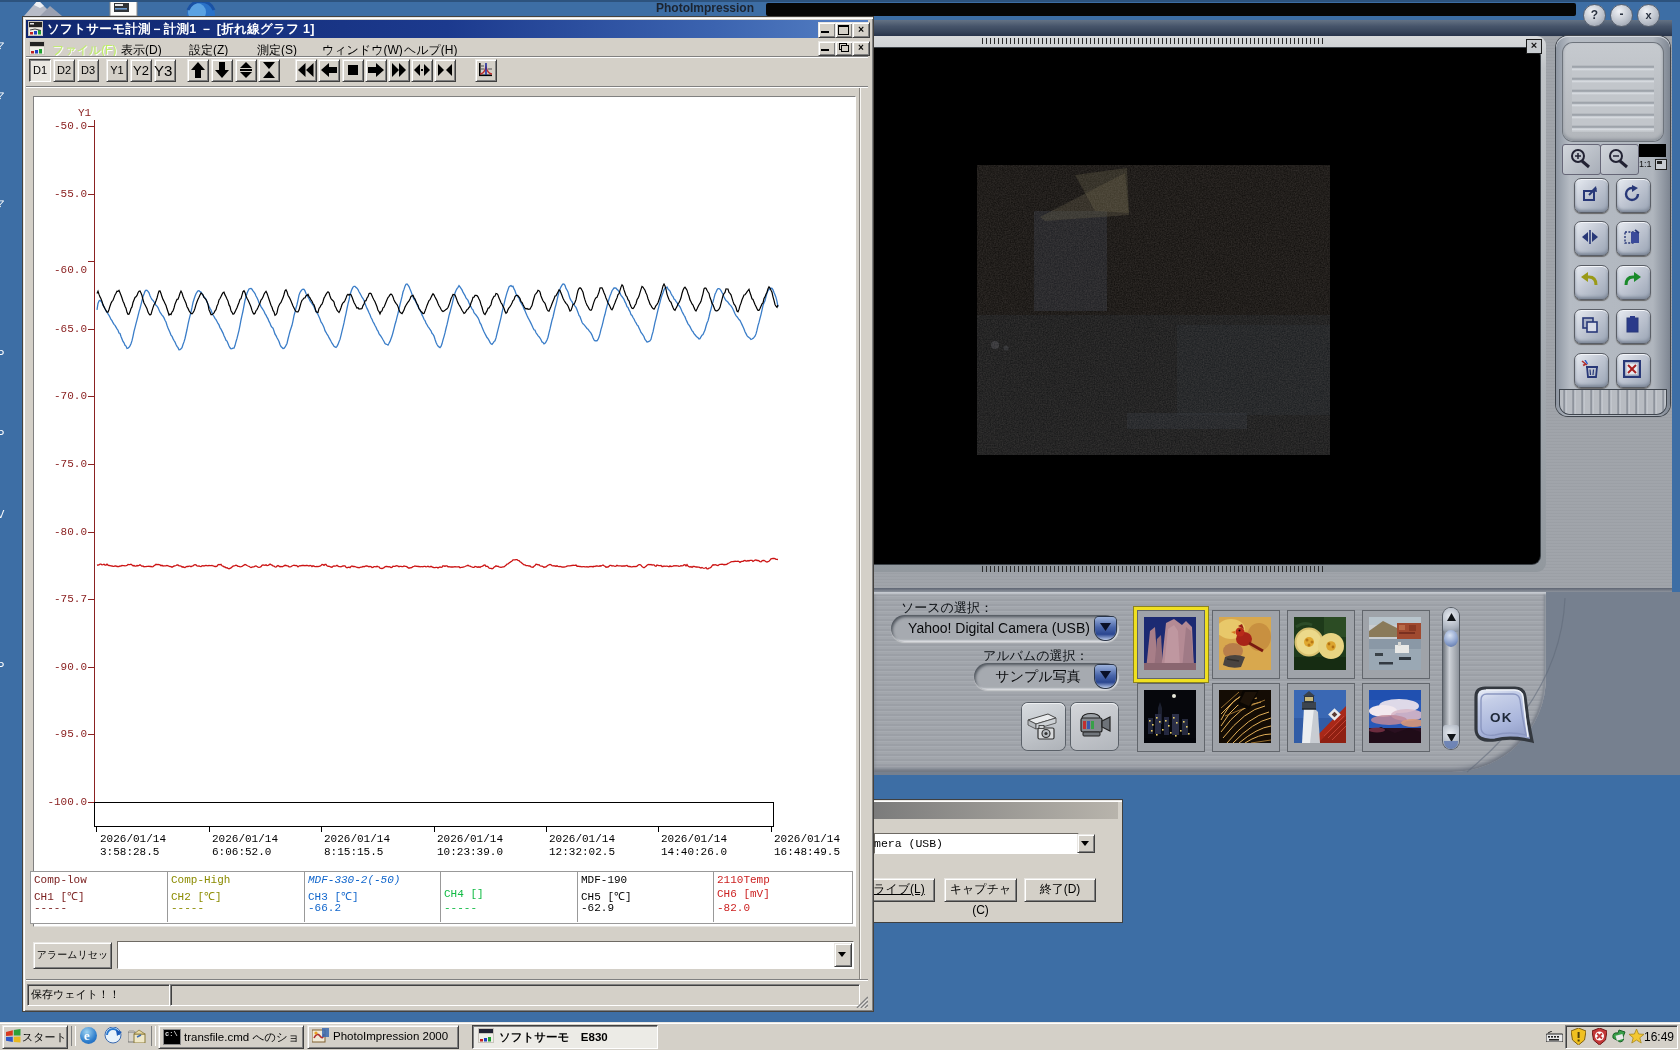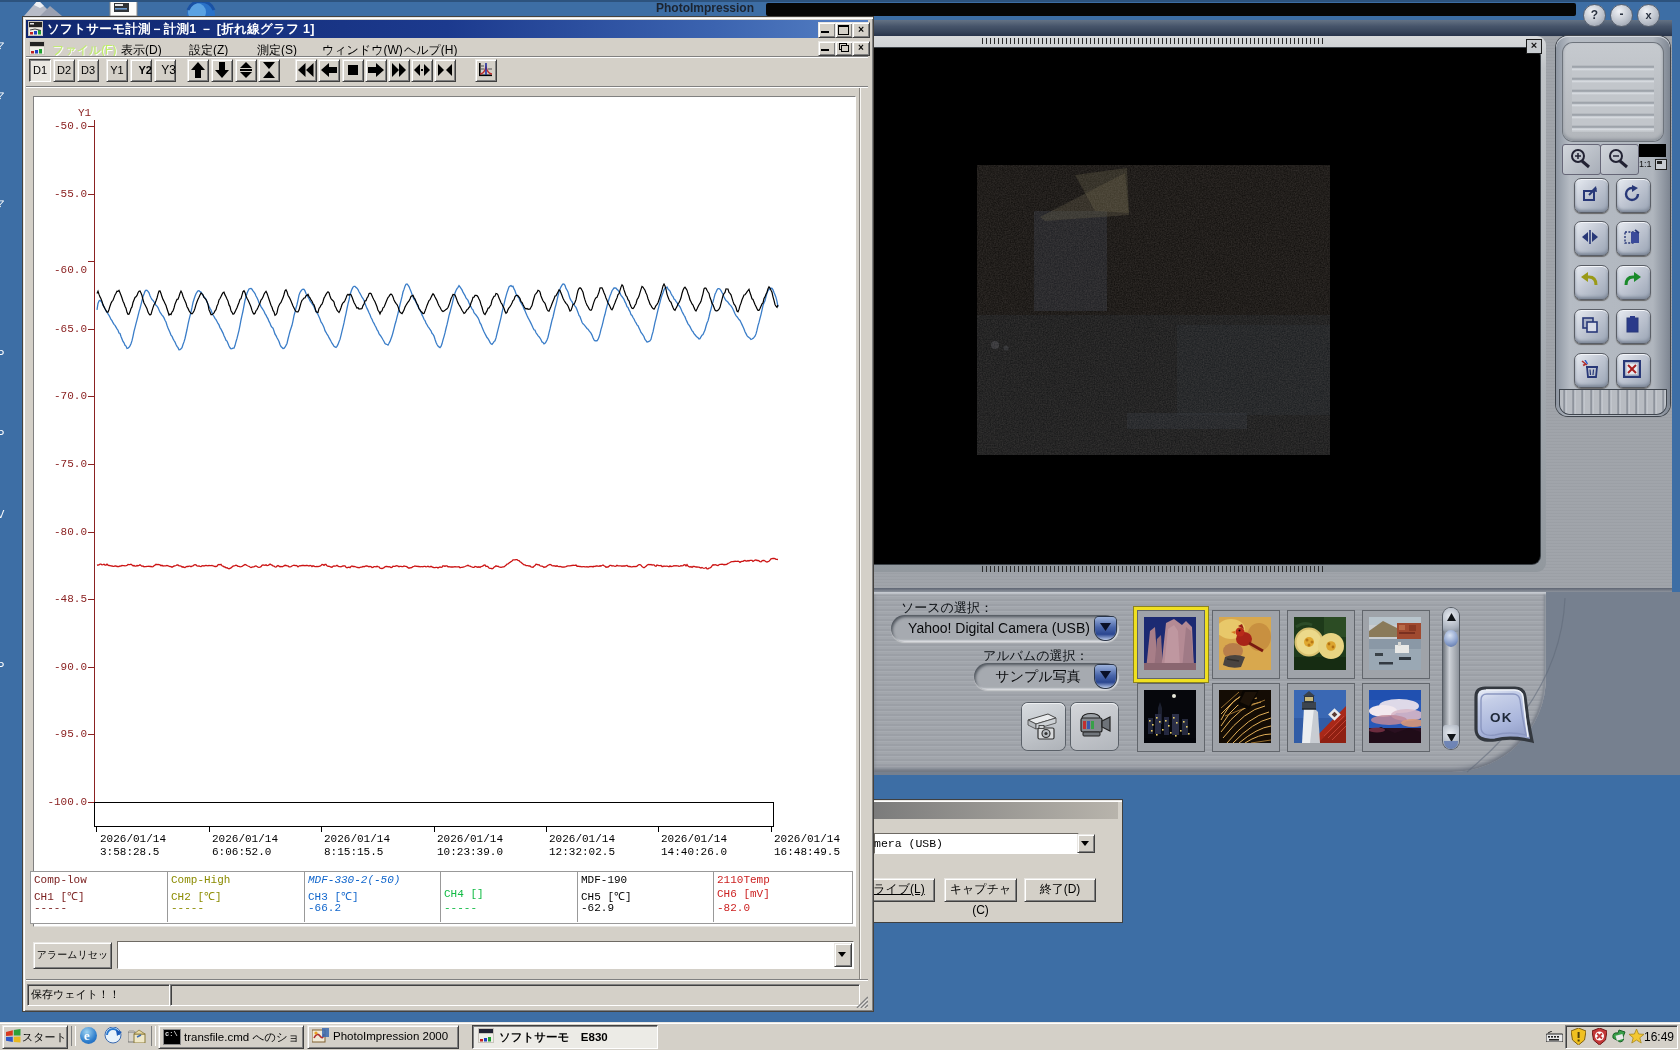--- a/index.html
+++ b/index.html
@@ -433,23 +433,23 @@
 <div class="ab" style="left:26px;top:57px;width:842px;height:1px;background:#fff;"></div>
 <div class="ab btn3dp" style="left:29px;top:59px;width:20px;height:21px;"></div>
 <div class="ab" style="left:29px;top:59px;width:22px;height:23px;font-size:11px;color:#000;text-align:center;line-height:23px;">D1</div>
 <div class="ab btn3d" style="left:53px;top:59px;width:20px;height:21px;"></div>
 <div class="ab" style="left:53px;top:59px;width:22px;height:23px;font-size:11px;color:#000;text-align:center;line-height:23px;">D2</div>
 <div class="ab btn3d" style="left:77px;top:59px;width:20px;height:21px;"></div>
 <div class="ab" style="left:77px;top:59px;width:22px;height:23px;font-size:11px;color:#000;text-align:center;line-height:23px;">D3</div>
 <div class="ab btn3d" style="left:106px;top:59px;width:20px;height:21px;"></div>
 <div class="ab" style="left:106px;top:59px;width:22px;height:23px;font-size:11px;color:#000;text-align:center;line-height:23px;">Y1</div>
 <div class="ab btn3d" style="left:130px;top:59px;width:20px;height:21px;"></div>
-<div class="ab" style="left:130px;top:59px;width:22px;height:23px;font-size:11px;color:#000;text-align:right;line-height:23px;font-weight:bold;">Y2</div>
+<div class="ab" style="left:130px;top:59px;width:22px;height:23px;font-size:13px;color:#000;text-align:center;line-height:23px;">Y2</div>
 <div class="ab btn3d" style="left:154px;top:59px;width:20px;height:21px;"></div>
-<div class="ab" style="left:154px;top:59px;width:22px;height:23px;font-size:12px;color:#000;text-align:right;line-height:23px;">Y3</div>
+<div class="ab" style="left:154px;top:59px;width:22px;height:23px;font-size:15px;color:#000;text-align:left;line-height:23px;">Y3</div>
 <div class="ab btn3d" style="left:187px;top:59px;width:20px;height:21px;"></div>
 <svg class="ab" style="left:190px;top:62px;" width="16" height="16" viewBox="0 0 16 16">
     <polygon points="8,0 15,8 11,8 11,16 5,16 5,8 1,8" fill="#000"></polygon>
   </svg>
 <div class="ab btn3d" style="left:211px;top:59px;width:20px;height:21px;"></div>
 <svg class="ab" style="left:214px;top:62px;" width="16" height="16" viewBox="0 0 16 16">
     <polygon points="8,16 15,8 11,8 11,0 5,0 5,8 1,8" fill="#000"></polygon>
   </svg>
 <div class="ab btn3d" style="left:235px;top:59px;width:20px;height:21px;"></div>
 <svg class="ab" style="left:238px;top:62px;" width="16" height="16" viewBox="0 0 16 16">
@@ -519,21 +519,21 @@
 <div class="ab mono" style="left:0;top:264px;width:87px;font-size:11px;color:#8b2222;text-align:right;">-60.0</div>
 <div class="ab" style="left:88px;top:261px;width:6px;height:1px;background:#8b2222;"></div>
 <div class="ab mono" style="left:0;top:323px;width:87px;font-size:11px;color:#8b2222;text-align:right;">-65.0</div>
 <div class="ab" style="left:88px;top:329px;width:6px;height:1px;background:#8b2222;"></div>
 <div class="ab mono" style="left:0;top:390px;width:87px;font-size:11px;color:#8b2222;text-align:right;">-70.0</div>
 <div class="ab" style="left:88px;top:396px;width:6px;height:1px;background:#8b2222;"></div>
 <div class="ab mono" style="left:0;top:458px;width:87px;font-size:11px;color:#8b2222;text-align:right;">-75.0</div>
 <div class="ab" style="left:88px;top:464px;width:6px;height:1px;background:#8b2222;"></div>
 <div class="ab mono" style="left:0;top:526px;width:87px;font-size:11px;color:#8b2222;text-align:right;">-80.0</div>
 <div class="ab" style="left:88px;top:532px;width:6px;height:1px;background:#8b2222;"></div>
-<div class="ab mono" style="left:0;top:593px;width:87px;font-size:11px;color:#8b2222;text-align:right;">-48.5</div>
+<div class="ab mono" style="left:0;top:593px;width:87px;font-size:11px;color:#8b2222;text-align:right;">-75.7</div>
 <div class="ab" style="left:88px;top:599px;width:6px;height:1px;background:#8b2222;"></div>
 <div class="ab mono" style="left:0;top:661px;width:87px;font-size:11px;color:#8b2222;text-align:right;">-90.0</div>
 <div class="ab" style="left:88px;top:667px;width:6px;height:1px;background:#8b2222;"></div>
 <div class="ab mono" style="left:0;top:728px;width:87px;font-size:11px;color:#8b2222;text-align:right;">-95.0</div>
 <div class="ab" style="left:88px;top:734px;width:6px;height:1px;background:#8b2222;"></div>
 <div class="ab mono" style="left:0;top:796px;width:87px;font-size:11px;color:#8b2222;text-align:right;">-100.0</div>
 <div class="ab" style="left:88px;top:802px;width:6px;height:1px;background:#8b2222;"></div>
 <div class="ab" style="left:94px;top:120px;width:1px;height:682px;background:#8b2222;"></div>
 <div class="ab" style="left:94px;top:802px;width:678px;height:23px;background:#fff;border:1px solid #000;"></div>
 <div class="ab" style="left:96px;top:826px;width:1px;height:6px;background:#000;"></div>

